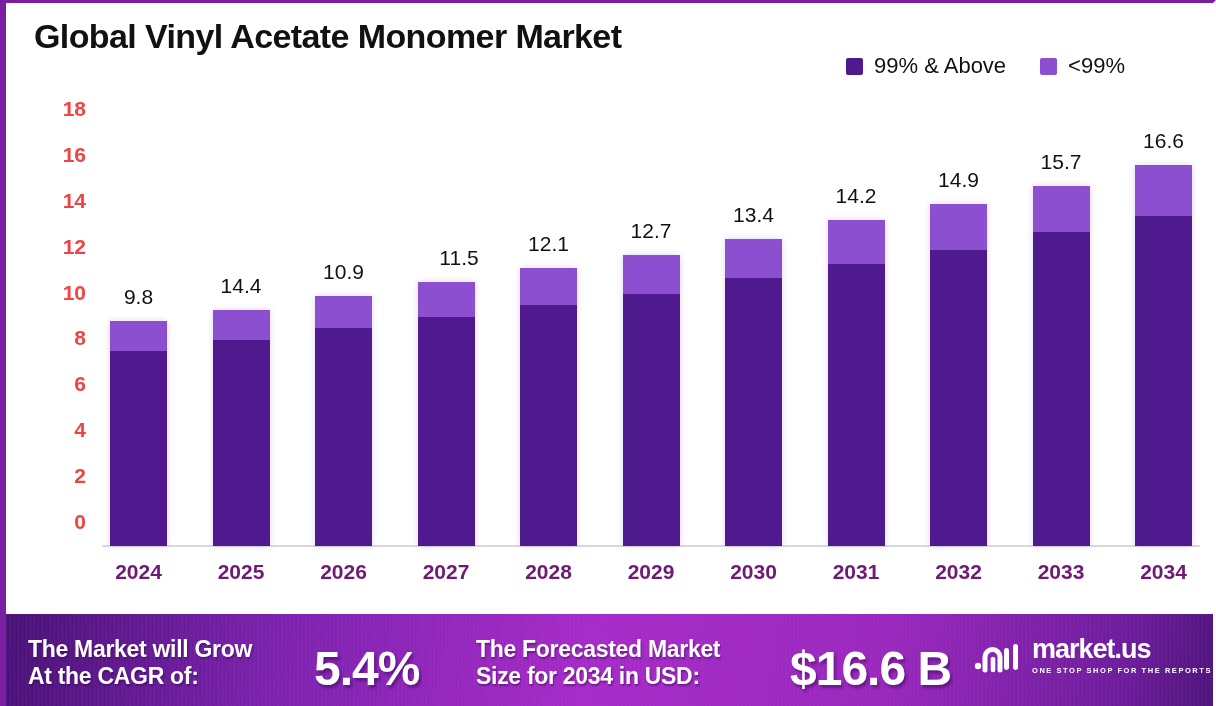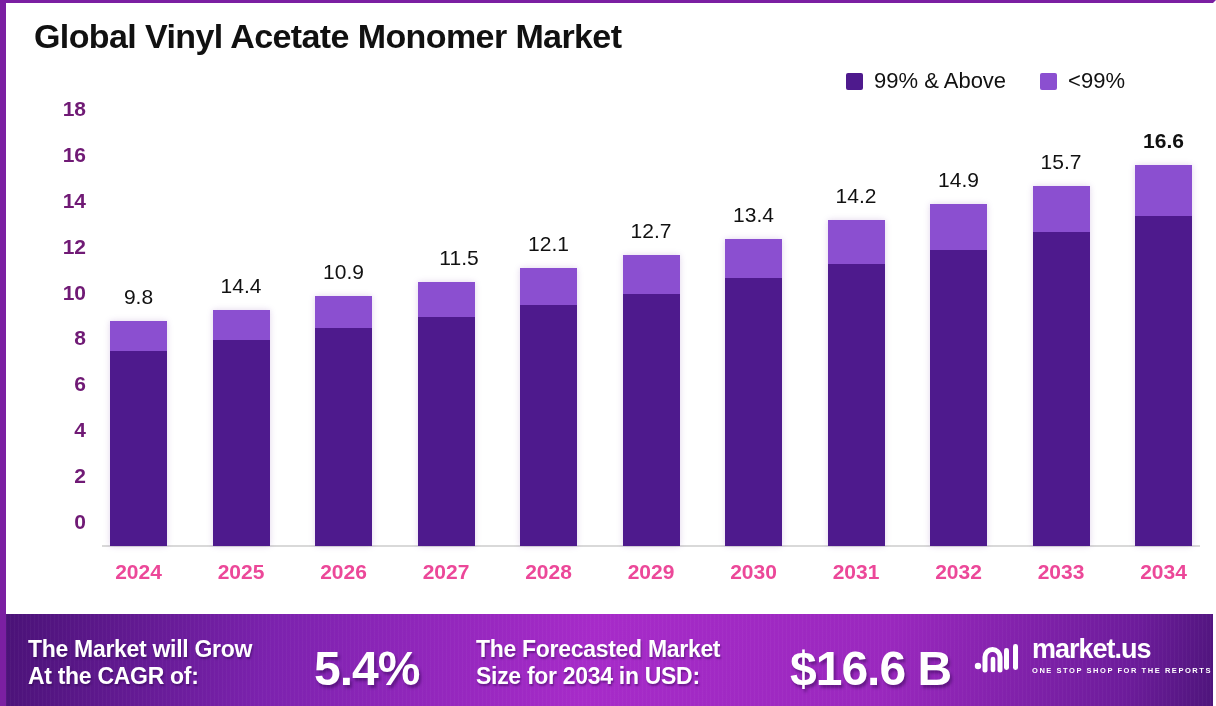--- a/index.html
+++ b/index.html
@@ -28,42 +28,42 @@
     letter-spacing:-0.6px; white-space:nowrap;
   }
   .subtitle {
     position:absolute; left:28px; top:70px;
     font-size:21px; font-weight:normal; color:#1b1b1b;
     letter-spacing:-0.2px; white-space:nowrap;
   }
 
   
   .legend {
-    position:absolute; right:88px; top:65px;
+    position:absolute; right:88px; top:50px;
     display:flex; align-items:center; gap:34px;
   }
   .legend-item { display:flex; align-items:center; gap:11px; }
   .legend-swatch { width:17px; height:17px; border-radius:2px; flex:none; }
   .legend-label { font-size:22px; color:#111111; white-space:nowrap; }
 
   
   .plot {
     position:absolute;
     left:96px; top:130px;
     width:1098px; height:413px;
   }
   .axis-baseline {
     position:absolute; left:0; bottom:-1px; width:1098px;
     height:2px; background:#d9d9d9;
   }
   .ytick {
     position:absolute; right:100%;
     margin-right:16px;
     transform:translateY(-50%);
-    font-size:21px; font-weight:bold; color:#701a75;
+    font-size:21px; font-weight:bold; color:#ef4444;
     text-align:right; width:40px;
   }
 
   .bars {
     position:absolute; left:0; bottom:0; width:1098px; height:413px;
     display:flex; align-items:flex-end; justify-content:space-between;
     padding:0 8px;
   }
   .bar-group {
     position:relative;
@@ -81,21 +81,21 @@
   .seg-light { width:57px; background:#8B4FD0; }
   .seg-dark  { width:57px; background:#4E1A8D; }
   .bar-total {
     position:absolute;
     left:50%; transform:translateX(-50%);
     font-size:21px; color:#111111; white-space:nowrap;
   }
   .xlabel {
     position:absolute; left:50%; transform:translateX(-50%);
     top:100%; margin-top:14px;
-    font-size:21px; font-weight:bold; color:#ec4899; white-space:nowrap;
+    font-size:21px; font-weight:bold; color:#701a75; white-space:nowrap;
   }
 
   
   .banner {
     position:absolute; left:0; bottom:0; width:1216px; height:92px;
     background:linear-gradient(100deg,#4A1277 0%, #7C22AE 22%, #A72BC9 48%, #9A28BE 72%, #6D1C9B 92%, #4B1478 100%);
     display:flex; align-items:center; overflow:hidden;
   }
   .banner::after {
     content:""; position:absolute; inset:0;
@@ -240,21 +240,21 @@
         </div>
         <div class="bar-group">
           <div class="bar-total" style="bottom: 372.228px;">15.7</div>
           <div class="bar-stack" style="height: 360.228px;">
             <div class="seg-light" style="height: 45.8889px; background: rgb(139, 79, 208);"></div>
             <div class="seg-dark" style="height: 314.339px; background: rgb(78, 26, 141);"></div>
           </div>
           <div class="xlabel">2033</div>
         </div>
         <div class="bar-group">
-          <div class="bar-total" style="bottom: 392.878px; font-weight: bold;">16.6</div>
+          <div class="bar-total" style="bottom: 392.878px;">16.6</div>
           <div class="bar-stack" style="height: 380.878px;">
             <div class="seg-light" style="height: 50.4778px; background: rgb(139, 79, 208);"></div>
             <div class="seg-dark" style="height: 330.4px; background: rgb(78, 26, 141);"></div>
           </div>
           <div class="xlabel">2034</div>
         </div>
       </div>
   </div>
 
   <div class="banner">

